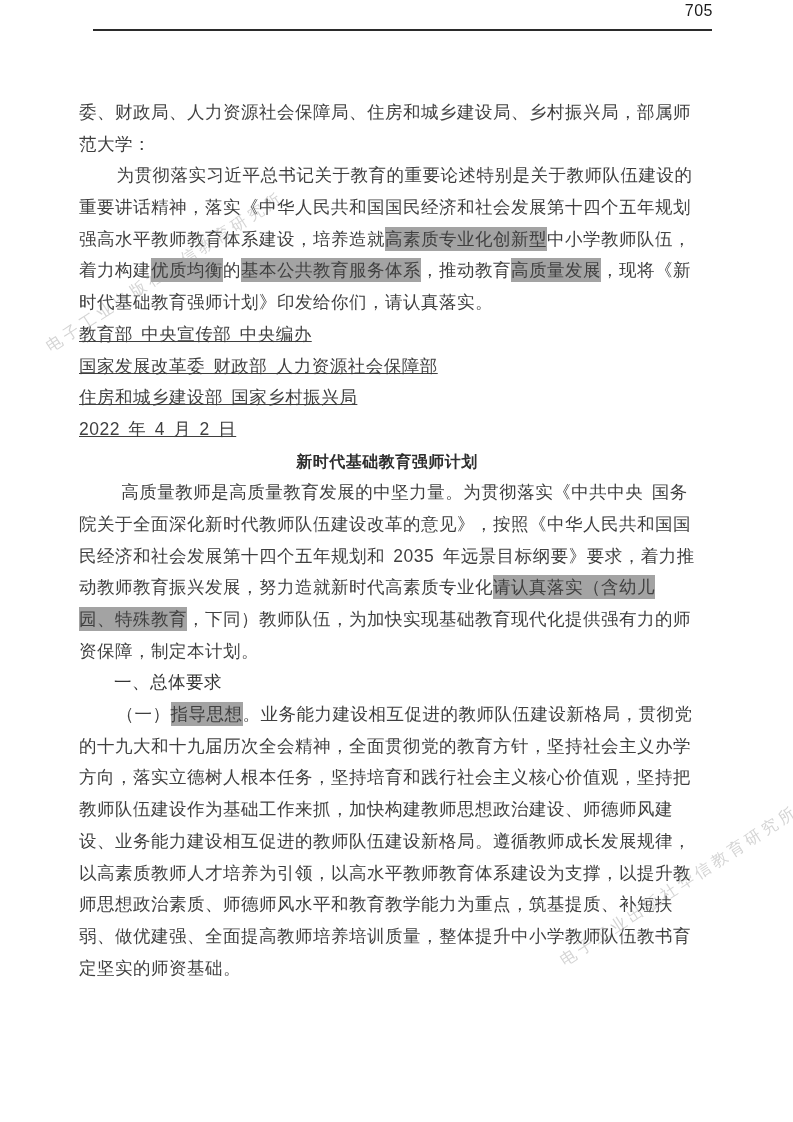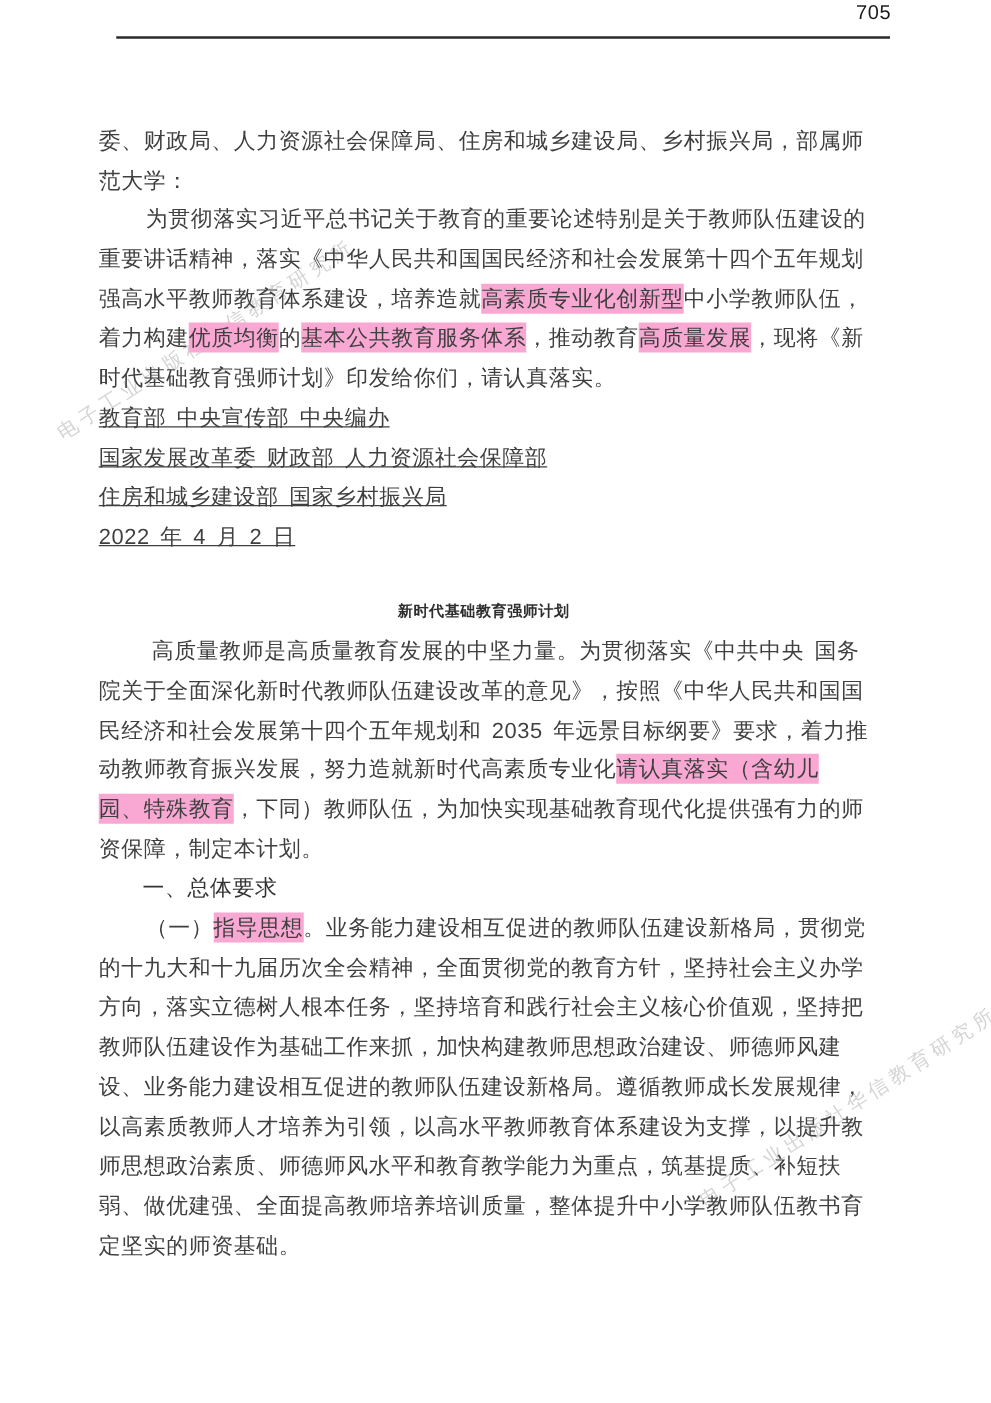--- a/index.html
+++ b/index.html
@@ -55,31 +55,30 @@
     letter-spacing: 0.5px;
     word-spacing: 3px;
     white-space: pre;
     color: #3f3f3f;
   }
   .line.indent { padding-left: 35px; text-align: center; }
   .line.right { text-align: left; text-decoration: underline; }
   .line.center-bold {
     text-align: center;
     font-weight: bold;
-    font-size: 12px;
+    font-size: 16px;
     color: #2e2e2e;
-    margin-top: 28px;
   }
   .line.bold-indent {
     padding-left: 35px;
     font-weight: normal;
     color: #333333;
   }
   .hl {
-    background: #f9a8d4;
+    background: #a3a3a3;
     padding: 2px 0;
   }
 </style>
 </head>
 <body>
 
 <div class="page">
   <div class="page-number">705</div>
   <div class="header-rule"></div>
   <div class="watermark w1">电子工业出版社华信教育研究所</div>

